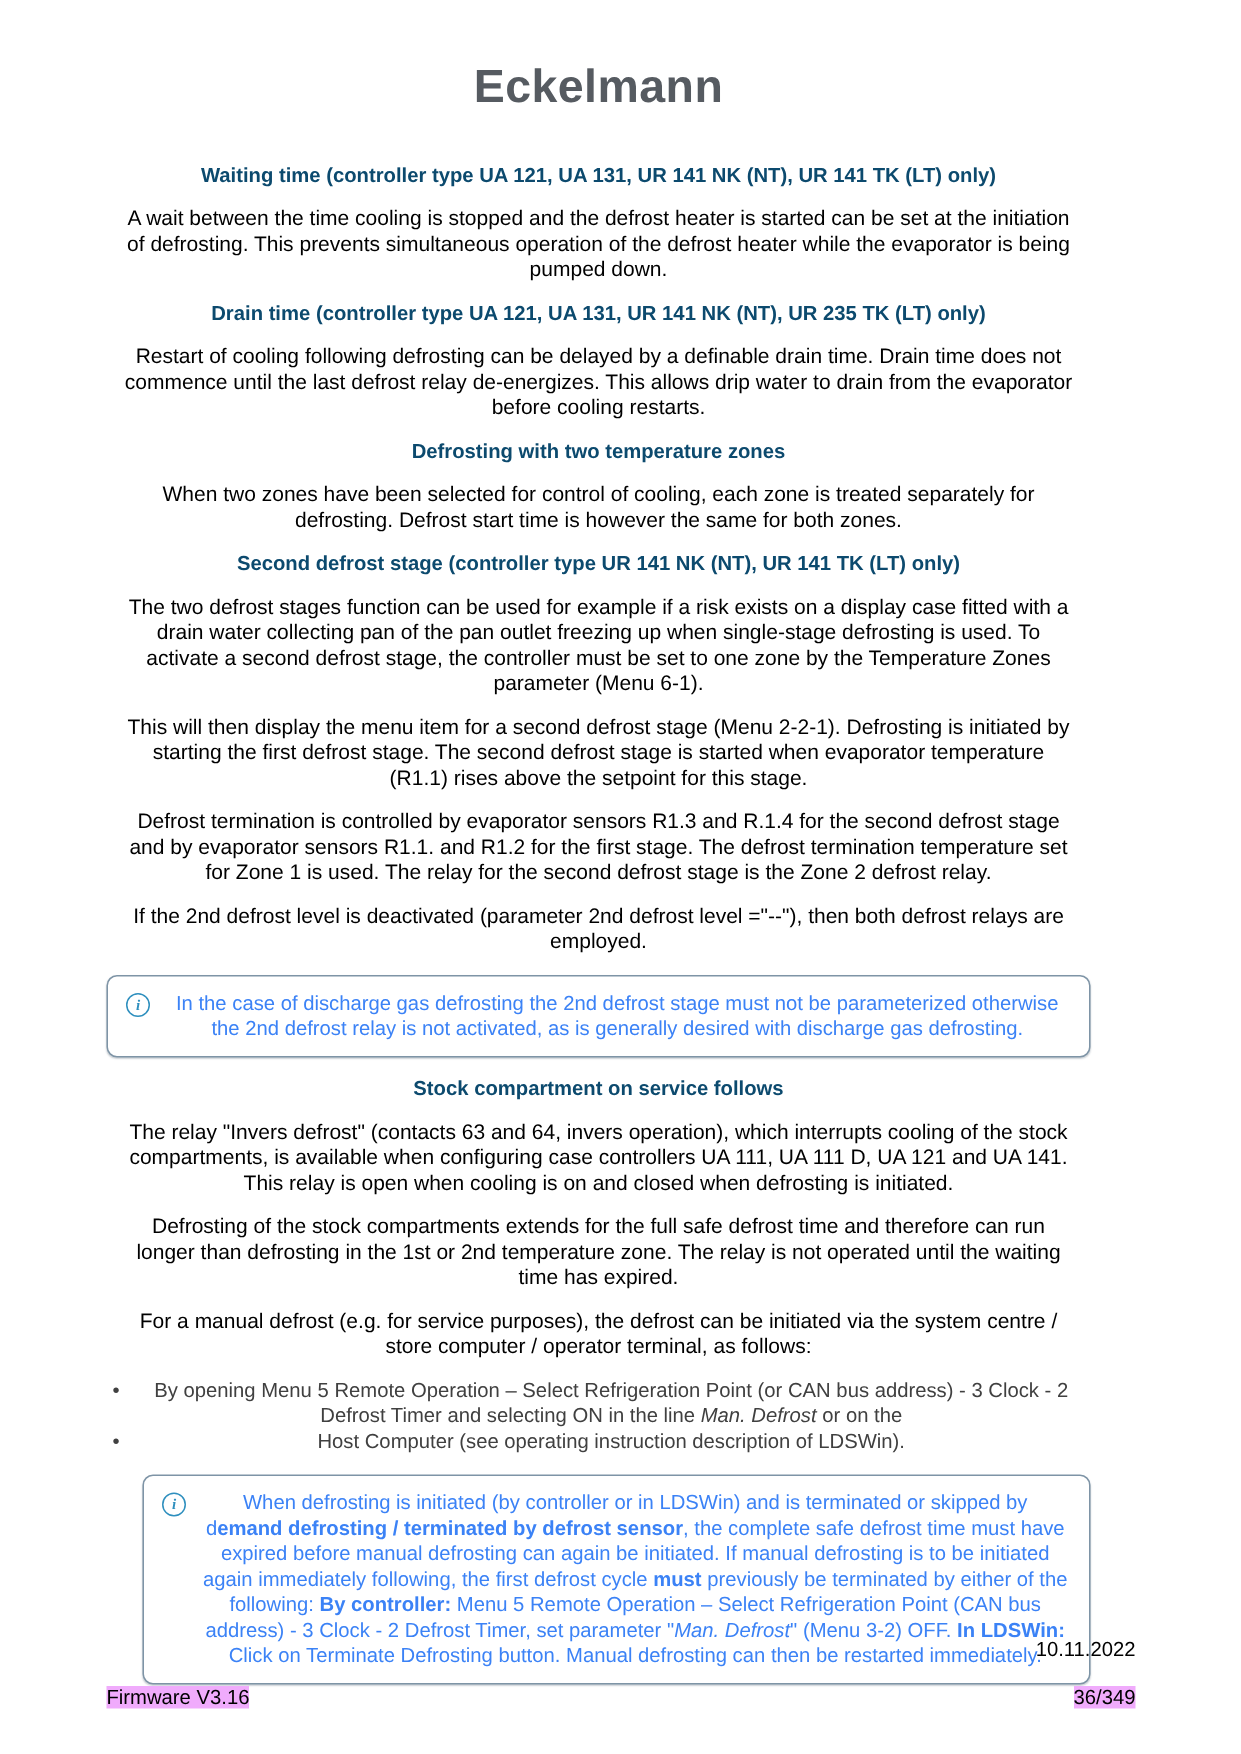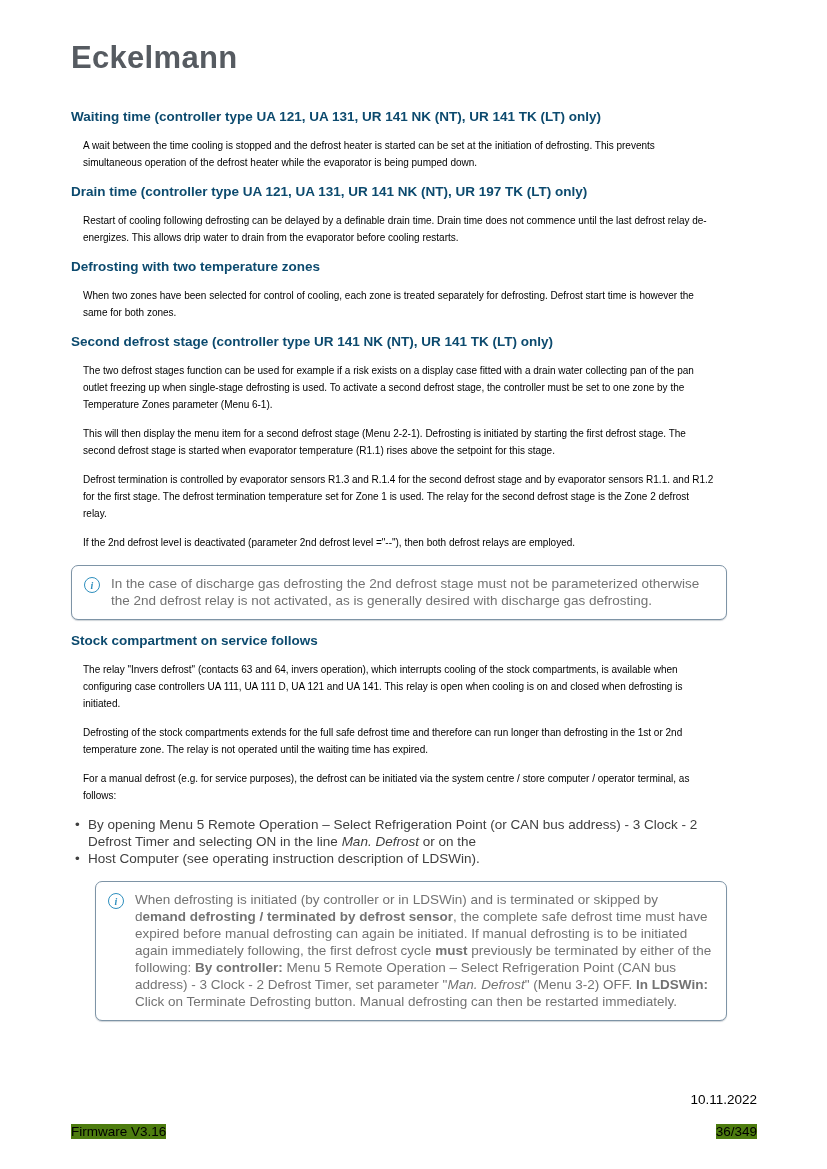--- a/index.html
+++ b/index.html
@@ -5,40 +5,40 @@
   html, body { margin: 0; padding: 0; }
   body {
     width: 827px; height: 1169px;
     background: #ffffff;
     font-family: "Liberation Sans", sans-serif;
     color: #141414;
     position: relative;
     overflow: hidden;
   }
   .page { position: absolute; inset: 0; }
-  .content { padding: 40px 100px 0 71px; }
+  .content { padding: 40px 100px 0 71px; text-align: center; }
 
   .logo {
     font-size: 31px;
     font-weight: 700;
     color: #565b61;
     letter-spacing: 0.3px;
     margin: 0 0 32px 0;
   }
 
   .sec { margin-top: 10px; }
   .sec h2 {
     font-size: 13.5px;
     line-height: 17px;
     font-weight: 700;
     margin: 0 0 1px 0;
     color: #0c4a6e;
   }
   .sec p, .body-p {
-    font-size: 10px;
+    font-size: 14px;
     line-height: 17px;
     margin: 12px;
     color: #000;
   }
 
   .infobox {
     border: 1.5px solid #7e94a6;
     border-radius: 7px;
     box-shadow: 0 1px 1px rgba(60,80,100,0.25);
     display: flex;
@@ -59,21 +59,21 @@
     font-weight: 700;
     font-style: italic;
     font-family: "Liberation Serif", serif;
     display: flex; align-items: center; justify-content: center;
     margin-top: 2px;
   }
   .info-text {
     font-size: 13.5px;
     line-height: 17px;
     margin: 0;
-    color: #737373;
+    color: #3b82f6;
   }
 
   ul.bullets {
     list-style: none;
     margin: 7px 0 0 0;
     padding: 0 0 0 4px;
   }
   ul.bullets li {
     font-size: 13.5px;
     line-height: 17px;
@@ -90,37 +90,37 @@
   .footer {
     position: absolute;
     left: 71px; right: 70px;
     bottom: 30px;
     display: flex;
     justify-content: space-between;
     font-size: 13.5px;
     color: #000;
   }
   .footer .center { position: absolute; left: 0; right: 0; text-align: right; }
-  .footer .left, .footer .right { position: relative; z-index: 1; background: #4d7c0f; margin-top: 32px; }
+  .footer .left, .footer .right { position: relative; z-index: 1; background: #f0abfc; margin-top: 32px; }
 </style>
 </head>
 <body>
 
 <div class="page">
   <div class="content">
 
     <div class="logo">Eckelmann</div>
 
     <section class="sec">
       <h2>Waiting time (controller type UA 121, UA 131, UR 141 NK (NT), UR 141 TK (LT) only)</h2>
       <p>A wait between the time cooling is stopped and the defrost heater is started can be set at the initiation of defrosting. This prevents simultaneous operation of the defrost heater while the evaporator is being pumped down.</p>
     </section>
 
     <section class="sec">
-      <h2>Drain time (controller type UA 121, UA 131, UR 141 NK (NT), UR 197 TK (LT) only)</h2>
+      <h2>Drain time (controller type UA 121, UA 131, UR 141 NK (NT), UR 235 TK (LT) only)</h2>
       <p>Restart of cooling following defrosting can be delayed by a definable drain time. Drain time does not commence until the last defrost relay de-energizes. This allows drip water to drain from the evaporator before cooling restarts.</p>
     </section>
 
     <section class="sec">
       <h2>Defrosting with two temperature zones</h2>
       <p>When two zones have been selected for control of cooling, each zone is treated separately for defrosting. Defrost start time is however the same for both zones.</p>
     </section>
 
     <section class="sec">
       <h2>Second defrost stage (controller type UR 141 NK (NT), UR 141 TK (LT) only)</h2>

